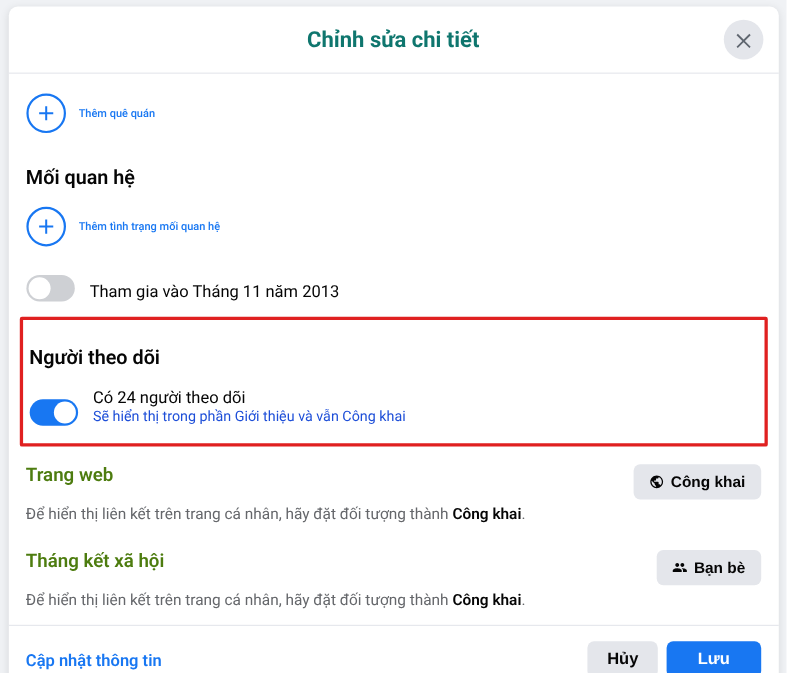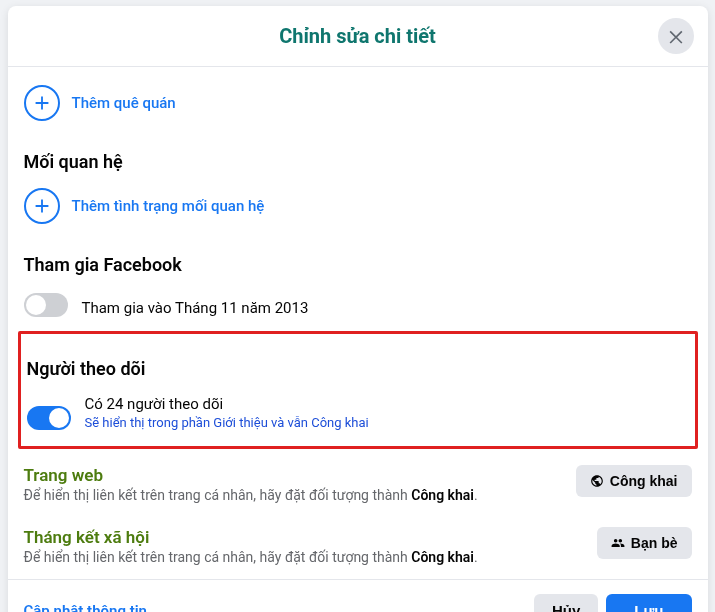--- a/index.html
+++ b/index.html
@@ -74,21 +74,21 @@
       justify-content: center;
       flex-shrink: 0;
     }
     .add-icon svg {
       width: 22px;
       height: 22px;
       fill: #1877f2;
     }
     .add-label {
       color: #1877f2;
-      font-size: 15px;
+      font-size: 10px;
       font-weight: 500;
       text-align: center;
     }
     .section-heading {
       font-size: 18px;
       font-weight: 600;
       color: #050505;
       margin-top: 14px;
       margin-bottom: 8px;
     }
@@ -157,21 +157,21 @@
       flex: 1;
     }
     .info-title {
       font-size: 17px;
       font-weight: 600;
       color: #4d7c0f;
     }
     .info-desc {
       font-size: 14px;
       color: #65676b;
-      margin-top: 2px;
+      margin-top: 18px;
     }
     .info-desc b {
       font-weight: 600;
       color: #050505;
     }
     .pill-btn {
       background: #e4e6eb;
       border: none;
       border-radius: 6px;
       padding: 8px 14px;
@@ -254,21 +254,20 @@
     <div class="section-heading">Mối quan hệ</div>
     <div class="add-row">
       <div class="add-icon">
         <svg viewBox="0 0 24 24">
             <path d="M19 13h-6v6h-2v-6H5v-2h6V5h2v6h6v2z"></path>
           </svg>
       </div>
       <div class="add-label">Thêm tình trạng mối quan hệ</div>
     </div>
 
-    <div class="section-heading">Tham gia Facebook</div>
     <div class="toggle-row">
       <div class="toggle off">
         <div class="toggle-knob"></div>
       </div>
       <div class="toggle-text">
         <div class="toggle-title">Tham gia vào Tháng 11 năm 2013</div>
       </div>
     </div>
 
     <div class="highlight-box">

